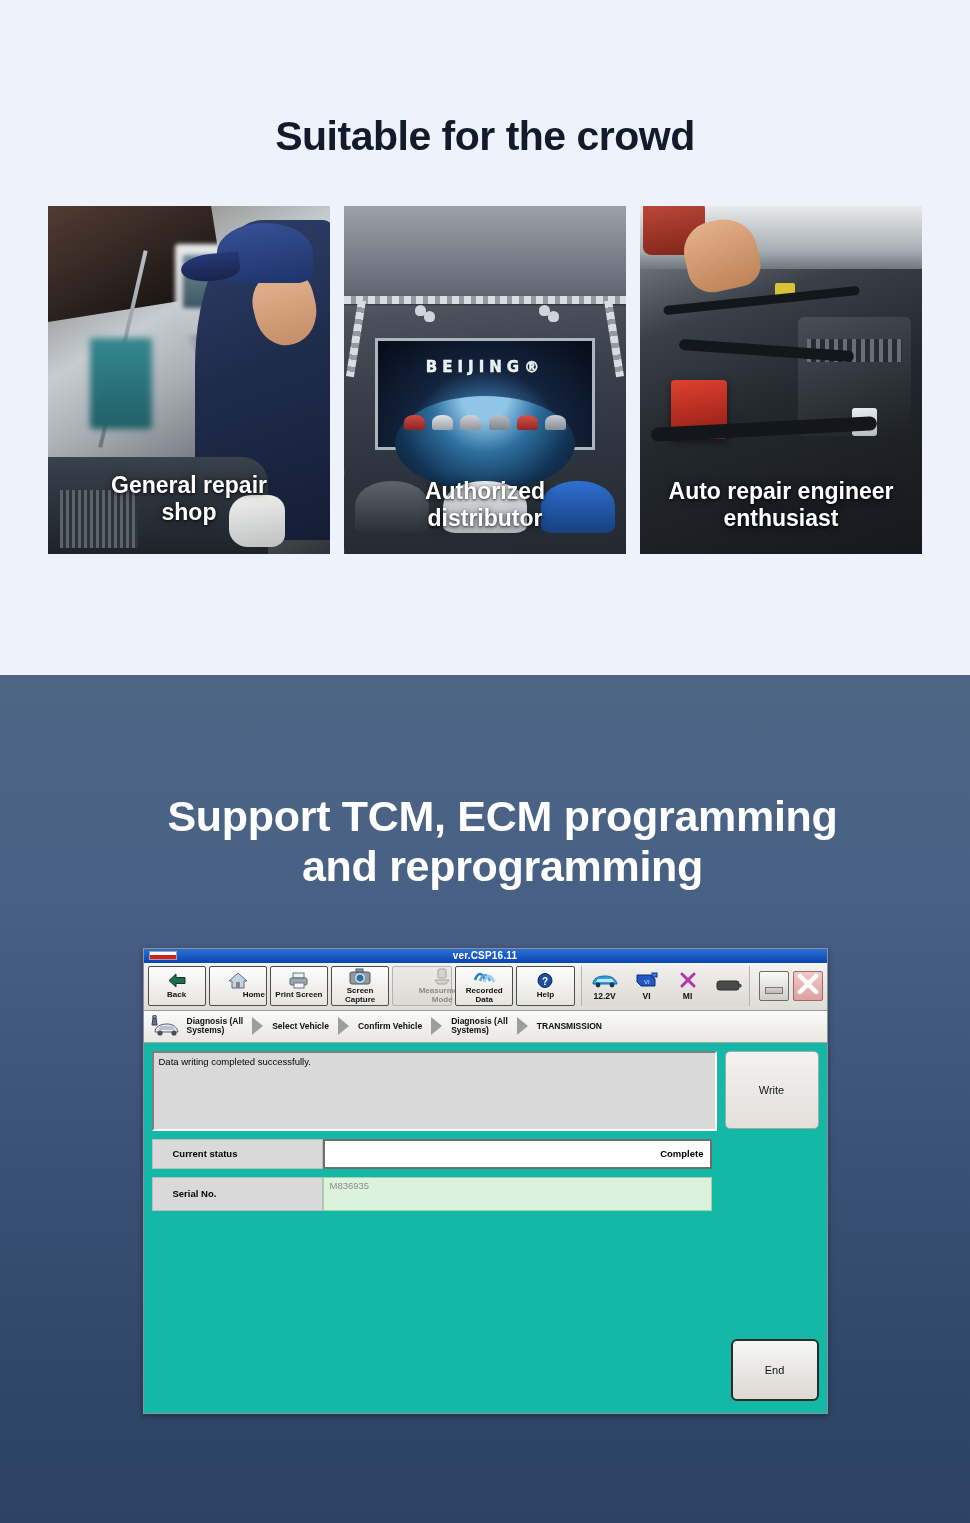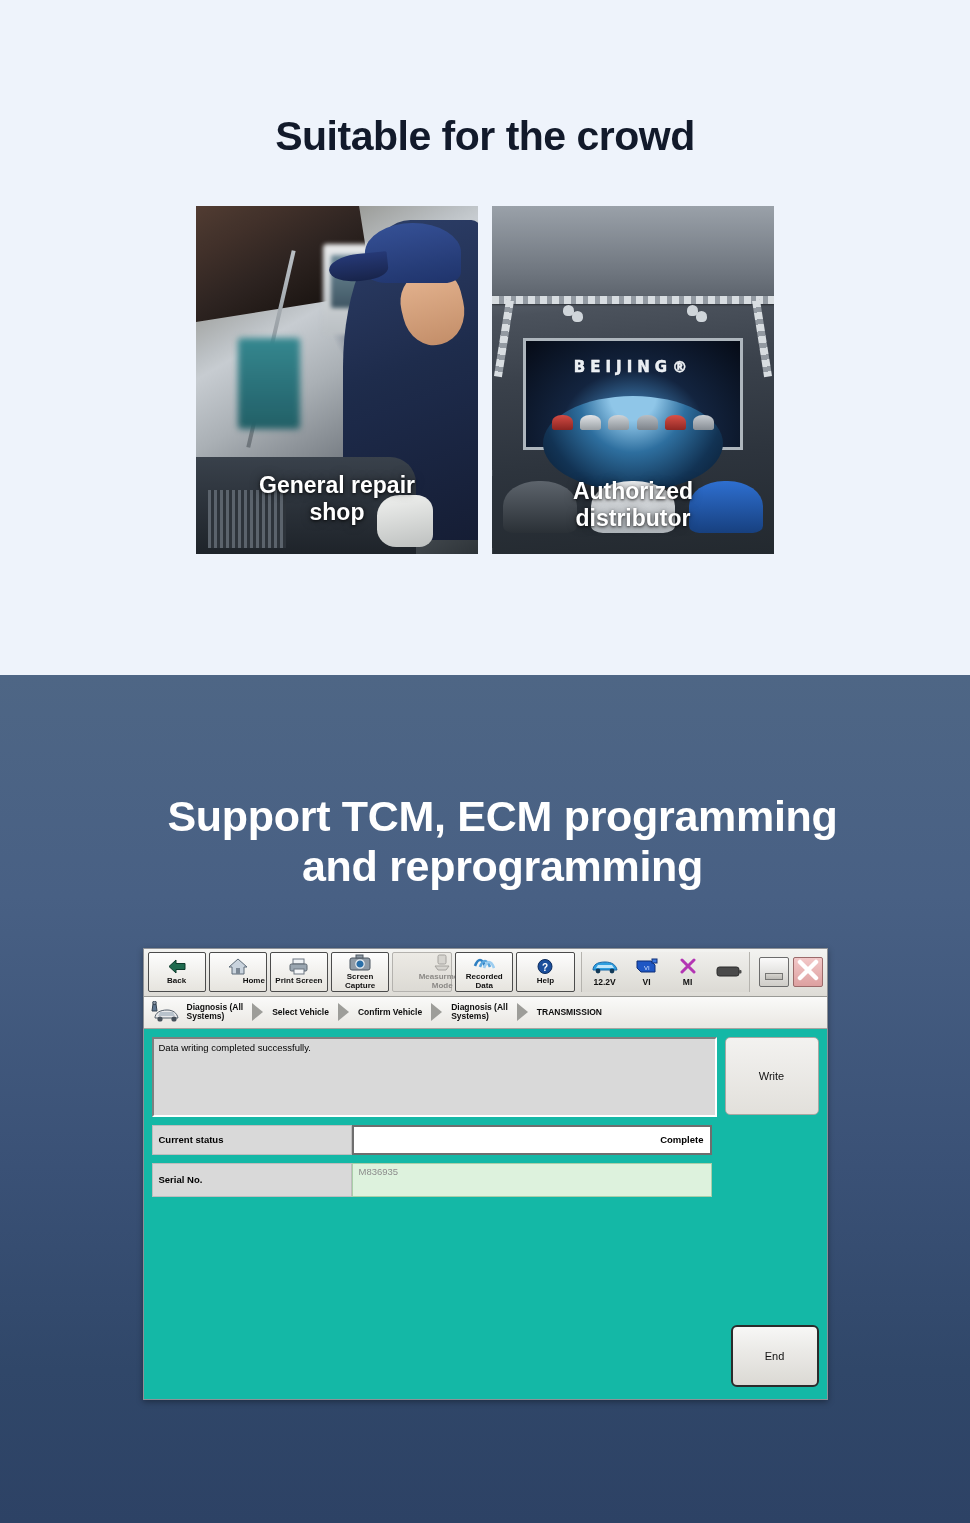--- a/index.html
+++ b/index.html
@@ -462,28 +462,28 @@
     font-size: 11px;
     color:#111;
   }
 
   .field-row {
     display:flex;
     margin-top: 8px;
     width: 560px;
   }
   .field-label {
-    width: 200px;
+    width: 171px;
     background: #d9d9d9;
     border: 1px solid #bdbdbd;
     font-size: 9.5px;
     font-weight: bold;
     color:#000;
     display:flex; align-items:center;
-    padding-left: 6px;
+    padding-left: 20px;
     height: 30px;
   }
   .field-val {
     flex: 1;
     height: 30px;
     background:#ffffff;
     border: 2px solid #6e6e6e;
     display:flex; align-items:center; justify-content:flex-end;
     padding-right: 6px;
     font-size: 9.5px;
@@ -562,31 +562,51 @@
         </div>
         <div class="show-floor-lines"></div>
         <div class="show-floorcar fc-l"></div>
         <div class="show-floorcar fc-c"></div>
         <div class="show-floorcar fc-r"></div>
       </div>
       <div class="card-caption" style="white-space: pre-line;">Authorized
 distributor</div>
     </div>
 
+    <div class="card cap-low">
+      <div class="img-engine">
+        <div class="eng-hood"></div>
+        <div class="eng-sleeve"></div>
+        <div class="eng-hand"></div>
+        <div class="eng-block"></div>
+        <div class="eng-red"></div>
+        <div class="eng-yellow"></div>
+        <div class="eng-cap-white"></div>
+        <div class="eng-hose eh1"></div>
+        <div class="eng-hose eh2"></div>
+        <div class="eng-hose eh3"></div>
+      </div>
+      <div class="card-caption" style="white-space: pre-line;">Auto repair engineer
+enthusiast</div>
+    </div>
 
   </div>
 </section>
 
 <section class="tcm-section">
 
   <h2 class="tcm-title" style="white-space: pre-line; padding-left: 35px;">Support TCM, ECM programming
 and reprogramming</h2>
 
   <div class="consult">
 
+    <div class="titlebar">
+      <span class="tb-logo"></span>
+      <span class="tb-text">ver.CSP16.11</span>
+    </div>
 
     <div class="toolbar">
 
       <div class="tbtn">
         <span class="tb-ico">
           <svg width="20" height="17" viewBox="0 0 20 17">
               <path d="M9 2 L2 8.5 L9 15 L9 11.5 L18 11.5 L18 5.5 L9 5.5 Z" fill="#1f6b4f" stroke="#0d3b2b" stroke-width="1"></path>
             </svg>
         </span>
         <span class="tb-label" style="white-space: pre-line;">Back</span>

